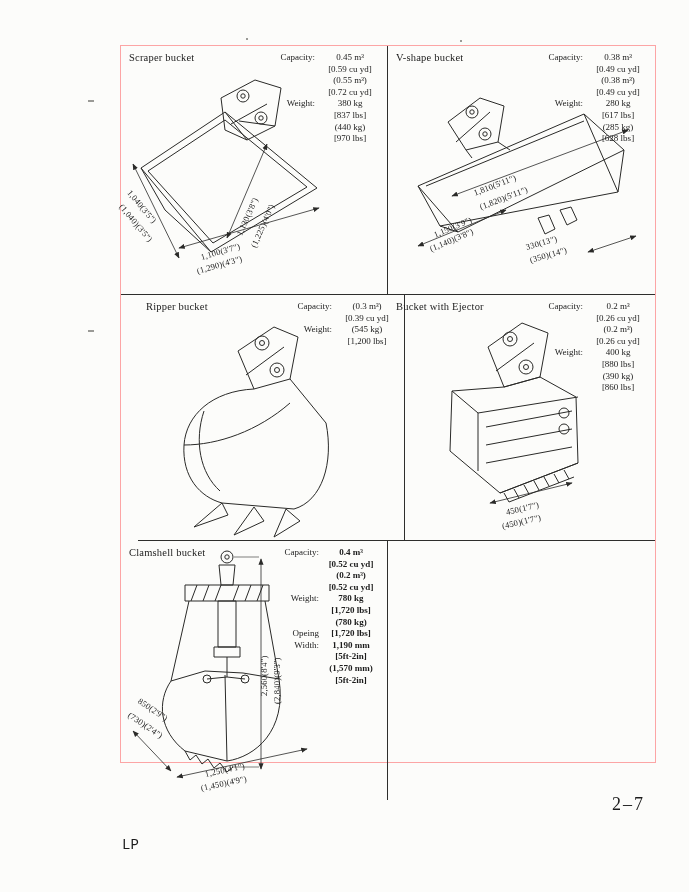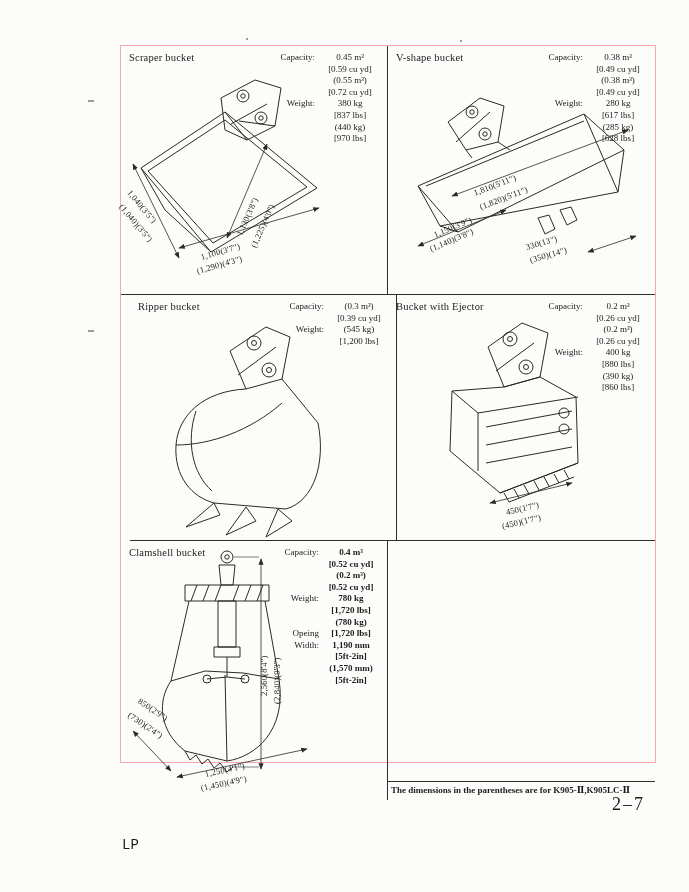--- a/index.html
+++ b/index.html
@@ -178,21 +178,21 @@
           </div>
         </div>
       <div class="dim" style="left:86px;top:142px;transform:rotate(-21deg)">1,810(5'11")</div>
       <div class="dim" style="left:92px;top:156px;transform:rotate(-21deg)">(1,820)(5'11")</div>
       <div class="dim" style="left:46px;top:184px;transform:rotate(-23deg)">1,150(3'9")</div>
       <div class="dim" style="left:42px;top:198px;transform:rotate(-23deg)">(1,140)(3'8")</div>
       <div class="dim" style="left:138px;top:196px;transform:rotate(-16deg)">330(13")</div>
       <div class="dim" style="left:142px;top:209px;transform:rotate(-16deg)">(350)(14")</div>
     </section>
 
-    <section class="cell b-r b-b" style="left:9px;top:249px;width:267px;height:246px">
+    <section class="cell b-r b-b" style="left:17px;top:249px;width:267px;height:246px">
       <svg class="drawing" width="267" height="246" viewBox="0 0 267 246">
         <g class="art">
           <path d="M100,56 L136,32 L160,42 L152,84 L116,94 Z"></path>
           <path d="M108,80 L146,52"></path>
           <circle cx="124" cy="48" r="7"></circle>
             <circle cx="124" cy="48" r="2.5"></circle>
           <circle cx="139" cy="75" r="7"></circle>
             <circle cx="139" cy="75" r="2.5"></circle>
         </g>
         <g class="art">
@@ -382,21 +382,18 @@
           </div>
         </div>
       <div class="dim" style="left:143px;top:150px;transform:rotate(-90deg)">2,560(8'4")</div>
       <div class="dim" style="left:156px;top:158px;transform:rotate(-90deg)">(2,840)(9'3")</div>
       <div class="dim" style="left:18px;top:154px;transform:rotate(34deg)">850(2'9")</div>
       <div class="dim" style="left:8px;top:168px;transform:rotate(34deg)">(730)(2'4")</div>
       <div class="dim" style="left:84px;top:228px;transform:rotate(-12deg)">1,250(4'1")</div>
       <div class="dim" style="left:80px;top:242px;transform:rotate(-12deg)">(1,450)(4'9")</div>
     </section>
 
-    <section class="cell" style="left:267px;top:495px;width:267px;height:259px">
-      <p class="footnote">The dimensions in the parentheses are for K905-Ⅱ,K905LC-Ⅱ</p>
-    </section>
 
   </div>
 
   <div class="footer-lp">LP</div>
   <div class="footer-page">2–7</div>
 </div>
 
 </body></html>

